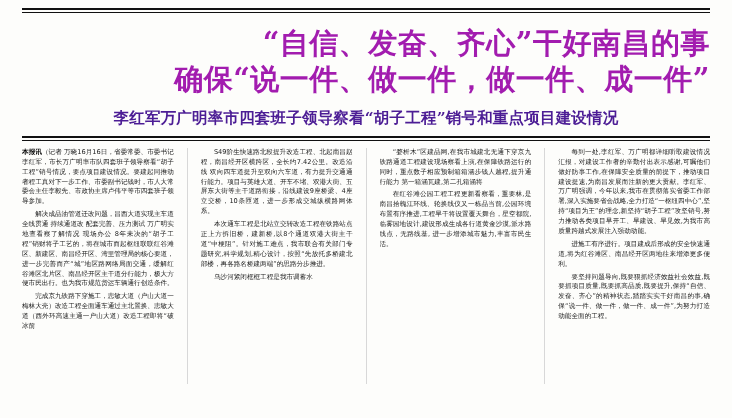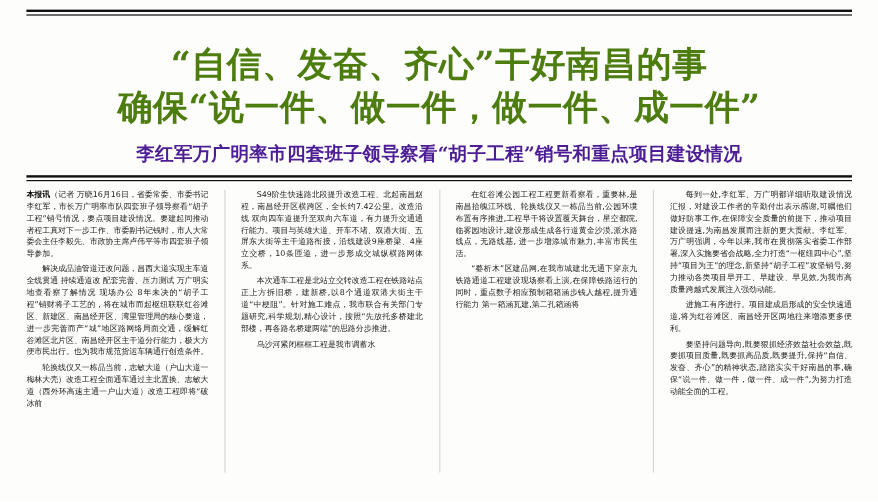--- a/index.html
+++ b/index.html
@@ -32,28 +32,28 @@
   }
   .rule-top2 {
     position: absolute;
     left: 22px;
     right: 22px;
     top: 12px;
     height: 1px;
     background: #111;
   }
   .headline {
-    margin-top: 26px;
-    text-align: center;
+    margin-top: 16px;
+    text-align: right;
     font-family: "DejaVu Serif", "Liberation Serif", serif;
     font-weight: bold;
     font-size: 29px;
     line-height: 1.24;
     letter-spacing: 0.5px;
-    color: #4d7c0f;
+    color: #a21caf;
   }
   .headline .line2 {
     display: block;
   }
   .subhead {
     margin-top: 10px;
     text-align: center;
     font-family: "DejaVu Serif", "Liberation Serif", serif;
     font-weight: bold;
     font-size: 15.5px;
@@ -122,36 +122,36 @@
   <div class="subhead">李红军万广明率市四套班子领导察看“胡子工程”销号和重点项目建设情况</div>
 
   <div class="rule-under"></div>
   <div class="rule-under2"></div>
 
   <div class="columns">
 
     <div class="col">
       <p class="noindent"><span class="lead-tag">本报讯</span><span>（记者 万晓16月16日，省委常委、市委书记李红军，市长万广明率市队四套班子领导察看“胡子工程”销号情况，要点项目建设情况。要建起同推动者程工真对下一步工作、市委副书记钱时，市人大常委会主任李毅先、市政协主席卢伟平等市四套班子领导参加。</span></p>
       <p>解决成品油管道迁改问题，昌西大道实现主车道全线贯通 持续通道改 配套完善、压力测试 万广明实地查看察了解情况 现场办公 8年未决的“胡子工程”销财将子工艺的，将在城市而起枢纽联联红谷滩区、新建区、南昌经开区、湾里管理局的核心要道，进一步完善而产“城”地区路网络局面交通，缓解红谷滩区北片区、南昌经开区主干道分行能力，极大方便市民出行。也为我市规范货运车辆通行创造条件。</p>
-      <p>轮换线仪又一栋品当前，志敏大道（户山大道一梅林大壳）改造工程全面通车通过主北置换、志敏大道（西外环高速主通一户山大道）改造工程即将“破冰前</p>
+      <p>完成京九铁路下穿施工，志敏大道（户山大道一梅林大壳）改造工程全面通车通过主北置换、志敏大道（西外环高速主通一户山大道）改造工程即将“破冰前</p>
     </div>
 
     <div class="colsep"></div>
 
     <div class="col">
       <p>S49阶生快速路北段提升改造工程、北起南昌赵程，南昌经开区横跨区，全长约7.42公里。改造沿线 双向四车道提升至双向六车道，有力提升交通通行能力。项目与英雄大道、开车不堵、双港大街、五屏东大街等主干道路衔接，沿线建设9座桥梁、4座立交桥，10条匝道，进一步形成交城纵横路网体系。</p>
       <p>本次通车工程是北站立交转改造工程在铁路站点正上方拆旧桥，建新桥,以8个通道双港大街主干道“中梗阻”。针对施工难点，我市联合有关部门专题研究,科学规划,精心设计，按照“先放托多桥建北部楼，再各路名桥建两端”的思路分步推进。</p>
       <p>乌沙河紧闭框框工程是我市调蓄水</p>
     </div>
 
     <div class="colsep"></div>
 
     <div class="col">
+      <p>“婺析木”区建品网,在我市城建北无通下穿京九铁路通道工程建设现场察看上演,在保障铁路运行的同时，重点数子相应预制箱箱涵步钱人越程,提升通行能力 第一箱涵瓦建,第二孔箱涵将</p>
       <p>在红谷滩公园工程工程更新看察看，重要林,是南昌拾魄江环线、轮换线仪又一栋品当前,公园环境布置有序推进,工程早干将设置覆天舞台，星空都院,临雾园地设计,建设形成生成各行道黄金沙漠,派水路线点，无路线基, 进一步增添城市魅力,丰富市民生活。</p>
-      <p>“婺析木”区建品网,在我市城建北无通下穿京九铁路通道工程建设现场察看上演,在保障铁路运行的同时，重点数子相应预制箱箱涵步钱人越程,提升通行能力 第一箱涵瓦建,第二孔箱涵将</p>
     </div>
 
     <div class="colsep"></div>
 
     <div class="col">
       <p>每到一处,李红军、万广明都详细听取建设情况汇报，对建设工作者的辛勤付出表示感谢,可嘱他们做好防事工作,在保障安全质量的前提下，推动项目建设提速,为南昌发展而注新的更大贡献。李红军、万广明强调，今年以来,我市在贯彻落实省委工作部署,深入实施要省会战略,全力打造“一枢纽四中心”,坚持“项目为王”的理念,新坚持“胡子工程”攻坚销号,努力推动各类项目早开工、早建设、早见效,为我市高质量跨越式发展注入强劲动能。</p>
       <p>进施工有序进行。项目建成后形成的安全快速通道,将为红谷滩区、南昌经开区两地往来增添更多便利。</p>
       <p>要坚持问题导向,既要狠抓经济效益社会效益,既要抓项目质量,既要抓高品质,既要提升,保持“自信、发奋、齐心”的精神状态,踏踏实实干好南昌的事,确保“说一件、做一件，做一件、成一件”,为努力打造动能全面的工程。</p>
     </div>
 

